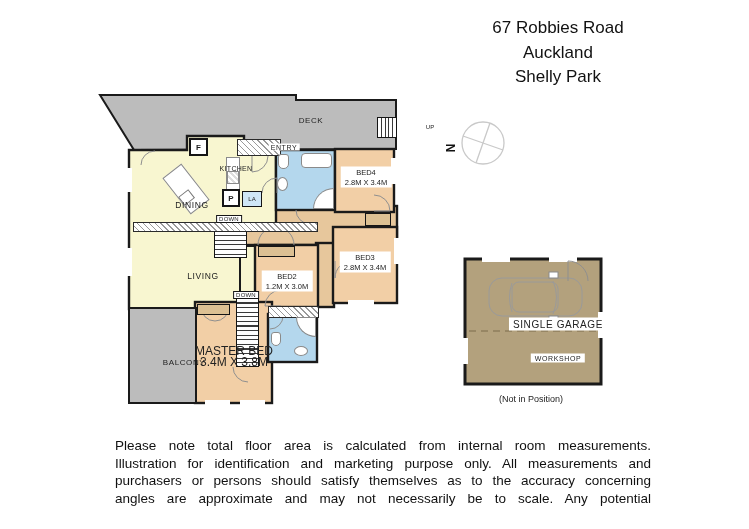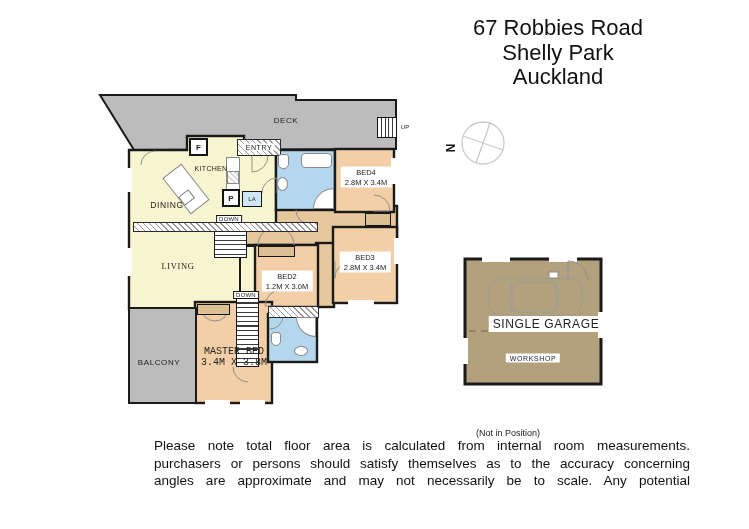--- a/index.html
+++ b/index.html
@@ -9,39 +9,39 @@
   svg.base{position:absolute;left:0;top:0;}
   .room{stroke:#1a1a1a;stroke-width:2.4;}
   .room-thin{stroke:#1a1a1a;stroke-width:2;}
   .room-thick{stroke:#1a1a1a;stroke-width:3;}
   .gap{fill:#ffffff;stroke:none;}
   .door{fill:none;stroke:#8f8f8f;stroke-width:1;}
   .compassline{stroke:#c9c9c9;stroke-width:1.3;fill:none;}
   .carline{fill:none;stroke:#9a9a9a;stroke-width:1;}
   .dash{stroke:#8f7e5c;stroke-width:1.5;fill:none;stroke-dasharray:7 5;}
   .lbl{position:absolute;transform:translate(-50%,-50%);white-space:nowrap;
-       font-size:8px;letter-spacing:0.6px;color:#222;}
+       font-size:8px;letter-spacing:0.6px;color:#222;margin-left:25px;}
   .lbl2{position:absolute;transform:translate(-50%,-50%);text-align:center;
         font-size:7.5px;line-height:9.5px;white-space:nowrap;color:#222;}
   .whitebox{background:#ffffff;padding:1px 4px;}
   .stairs{position:absolute;border:1.5px solid #151515;
           background:repeating-linear-gradient(180deg,#ffffff 0 3.5px,#3a3a3a 3.5px 4.6px);}
   .stairsH{background:repeating-linear-gradient(90deg,#ffffff 0 2.8px,#3a3a3a 2.8px 3.8px);}
   .hatch{position:absolute;border:1px solid #2a2a2a;
          background:repeating-linear-gradient(45deg,#ffffff 0 3px,#9a9a9a 3px 4.2px);}
   .fx{position:absolute;background:#fff;border:1px solid #8a8a8a;box-sizing:border-box;}
   .appl{position:absolute;background:#fff;border:2px solid #151515;box-sizing:border-box;
         display:flex;align-items:center;justify-content:center;font-size:8px;font-weight:bold;}
   .ward{position:absolute;border:1.5px solid #151515;box-sizing:border-box;}
   .downbox{position:absolute;transform:translate(-50%,-50%);background:#fff;border:1px solid #151515;
            font-size:6px;padding:0px 2px;letter-spacing:0.2px;color:#222;}
   .title{position:absolute;left:450px;top:16px;width:216px;text-align:center;
-         font-size:22px;line-height:24.5px;color:#111;}
+         font-size:17px;line-height:24.5px;color:#111;}
   .disclaimer{position:absolute;left:115px;top:437px;width:536px;font-size:13.5px;
-              line-height:17.6px;color:#111;margin-left:39px;}
+              line-height:17.6px;color:#111;}
   .jline{text-align:justify;text-align-last:justify;}
   .note{position:absolute;transform:translate(-50%,-50%);font-size:9px;color:#222;white-space:nowrap;}
   .nmark{position:absolute;font-size:12px;font-weight:bold;transform:rotate(90deg);color:#111;}
 </style>
 </head>
 <body>
 
 <div class="page">
 
   <svg class="base" width="749" height="529" viewBox="0 0 749 529">
@@ -136,52 +136,53 @@
   <div class="ward" style="left: 365px; top: 213px; width: 26px; height: 13px; background-color: rgb(220, 192, 147);"></div>
   <div class="ward" style="left: 258px; top: 246px; width: 37px; height: 11px; background-color: rgb(220, 192, 147);"></div>
   <div class="ward" style="left: 197px; top: 304px; width: 33px; height: 11px; background-color: rgb(220, 192, 147);"></div>
 
   <div class="lbl" style="left:286px;top:120px;">DECK</div>
   <div class="lbl" style="left:405px;top:127px;font-size:6px;letter-spacing:0.2px;">UP</div>
   <div class="lbl whitebox" style="left:259px;top:147px;font-size:7px;padding:0 2px;">ENTRY</div>
   <div class="lbl" style="left:211px;top:168px;font-size:7px;letter-spacing:0.3px;">KITCHEN</div>
   <div class="lbl" style="left:167px;top:205px;font-size:8.5px;text-align:center;">DINING</div>
   <div class="downbox" style="left:229px;top:219px;">DOWN</div>
-  <div class="lbl" style="left:178px;top:266px;font-size:8.5px;font-family:Liberation Serif, serif;">LIVING</div>
+  <div class="lbl" style="left:178px;top:276px;font-size:8.5px;">LIVING</div>
   <div class="downbox" style="left:246px;top:295px;">DOWN</div>
 
   <div class="lbl2 whitebox" style="left:366px;top:177px;">
     <div>BED4</div>
     <div>2.8M X 3.4M</div>
   </div>
   <div class="lbl2 whitebox" style="left:365px;top:262px;">
     <div>BED3</div>
     <div>2.8M X 3.4M</div>
   </div>
   <div class="lbl2 whitebox" style="left:287px;top:281px;">
     <div>BED2</div>
     <div>1.2M X 3.0M</div>
   </div>
-  <div class="lbl2" style="left:234px;top:357px;font-size:10px;line-height:11px;font-family:Liberation Mono, monospace;">
+  <div class="lbl2" style="left:234px;top:357px;font-size:12px;line-height:11px;">
     <div>MASTER BED</div>
     <div>3.4M X 3.8M</div>
   </div>
   <div class="lbl" style="left:159px;top:362px;">BALCONY</div>
 
   <div class="nmark" style="left:446px;top:141px;">N</div>
 
-  <div class="lbl whitebox" style="left:546px;top:324px;font-size:12px;">SINGLE GARAGE</div>
+  <div class="lbl whitebox" style="left:533px;top:324px;font-size:10px;">SINGLE GARAGE</div>
   <div class="lbl whitebox" style="left:533px;top:358px;font-size:7px;">WORKSHOP</div>
-  <div class="note" style="left:508px;top:399px;margin-top:34px;">(Not in Position)</div>
+  <div class="note" style="left:531px;top:399px;">(Not in Position)</div>
 
   <div class="title">
     <div>67 Robbies Road</div>
+    <div>Auckland</div>
     <div>Shelly Park</div>
-    <div>Auckland</div>
   </div>
 
   <div class="disclaimer">
     <div class="jline">Please note total floor area is calculated from internal room measurements.</div>
+    <div class="jline">Illustration for identification and marketing purpose only. All measurements and</div>
     <div class="jline">purchasers or persons should satisfy themselves as to the accuracy concerning</div>
     <div class="jline">angles are approximate and may not necessarily be to scale. Any potential</div>
   </div>
 
 </div>
 
 </body></html>

